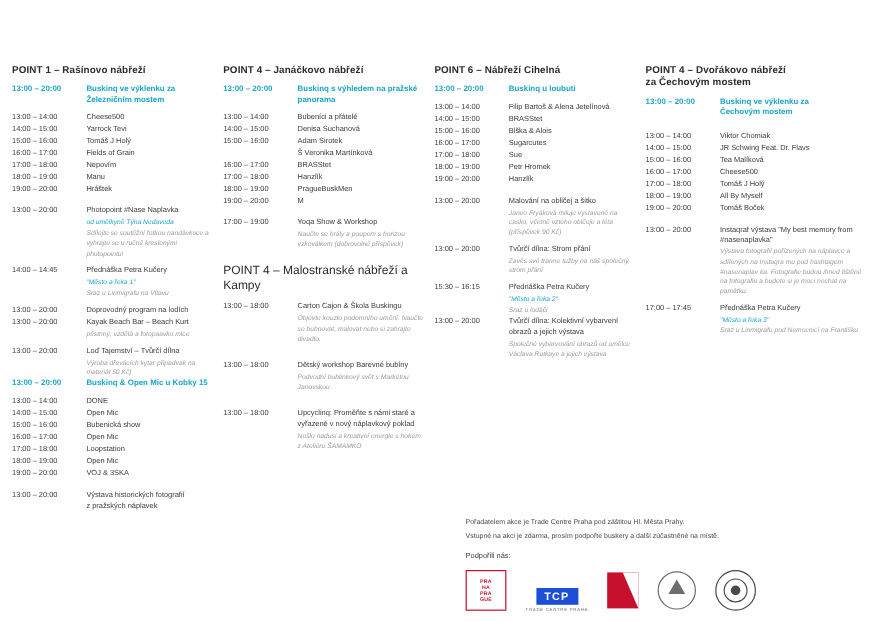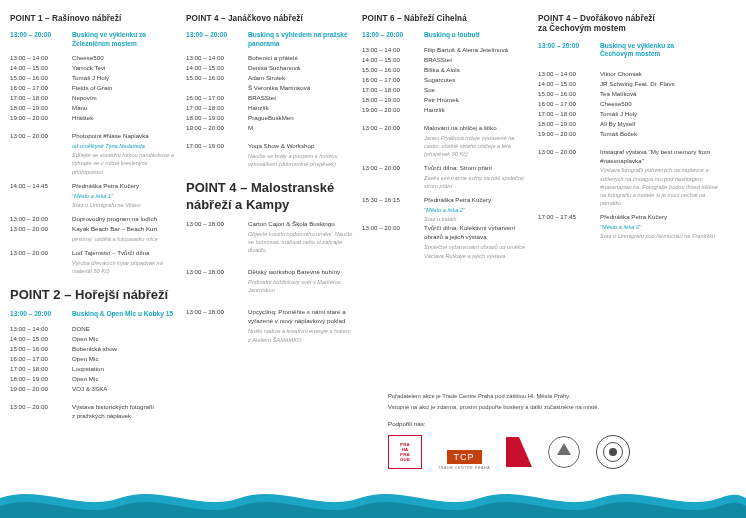--- a/index.html
+++ b/index.html
@@ -2,21 +2,21 @@
 <html><head>
 <meta charset="utf-8">
 <style>
   html,body{margin:0;padding:0;}
   body{
     width:746px;height:518px;background:#ffffff;
     font-family:"Liberation Sans", sans-serif;
     color:#3b3b3b;overflow:hidden;position:relative;
   }
   .page{position:relative;width:746px;height:518px;}
-  .cols{display:flex;padding:14px 18px 0 10px;box-sizing:border-box;}
+  .cols{display:flex;padding:14px 18px 0 10px;box-sizing:border-box;margin-top:40px;}
   .col{width:170px;padding-right:8px;box-sizing:border-box;}
   .col.c1{width:176px;}
   .col.c2{width:176px;}
   .col.c3{width:176px;}
   .col.c4{width:186px;padding-right:0;}
 
   .point-title{
     font-size:8.2px;font-weight:bold;color:#2b2b2b;
     letter-spacing:.1px;line-height:1.25;margin-bottom:7px;
   }
@@ -25,36 +25,36 @@
   .head-row .th-label{font-size:6.6px;font-weight:bold;color:#1aa6c4;line-height:1.3;}
 
   .row{display:flex;gap:6px;align-items:flex-start;margin-bottom:1px;}
   .row .t{width:56px;flex:0 0 56px;font-size:6.2px;color:#3b3b3b;line-height:1.45;}
   .row .v{font-size:6.2px;color:#3b3b3b;line-height:1.45;}
   .note{font-size:5.6px;color:#1aa6c4;font-style:italic;line-height:1.45;margin-top:1px;}
   .desc{font-size:5.6px;color:#9b9b9b;font-style:italic;line-height:1.45;margin-top:1px;}
   .gap{height:8px;}
   .gap-s{height:5px;}
   .gap-l{height:13px;}
-  .sub-title{font-size:13px;font-weight:bold;color:#2b2b2b;margin:12px 0 7px 0;line-height:1.25;}
+  .sub-title{font-size:10px;font-weight:normal;color:#2b2b2b;margin:12px 0 7px 0;line-height:1.25;}
 
   .footer{
     position:absolute;left:388px;top:392px;width:350px;
   }
   .footer p{margin:0 0 2px 0;font-size:5.8px;color:#4a4a4a;line-height:1.5;}
   .footer .support{margin-top:9px;font-size:6.2px;color:#3b3b3b;font-weight:normal;}
   .logos{display:flex;align-items:center;gap:16px;margin-top:7px;}
 
   .wave{position:absolute;left:0;bottom:0;width:746px;height:34px;}
 
   .logo-praha{width:34px;height:34px;border:1px solid #c8102e;box-sizing:border-box;
     display:flex;align-items:center;justify-content:center;color:#c8102e;
     font-size:4.4px;line-height:1.15;text-align:center;font-weight:bold;letter-spacing:.2px;}
   .logo-tcp{display:flex;flex-direction:column;align-items:center;}
-  .logo-tcp .bar{background:#c2410c;color:#fff;font-size:9px;font-weight:normal;padding:2px 7px;letter-spacing:1px;margin-top:16px;}
+  .logo-tcp .bar{background:#1d4ed8;color:#fff;font-size:9px;font-weight:bold;padding:2px 7px;letter-spacing:1px;margin-top:16px;}
   .logo-tcp .cap{font-size:3.6px;color:#6d6d6d;letter-spacing:.6px;margin-top:2px;}
   .logo-red{width:26px;height:30px;background:#c8102e;position:relative;}
   .logo-red:after{content:"";position:absolute;right:0;top:0;border-left:13px solid transparent;border-top:30px solid #ffffff;}
   .logo-seal{width:30px;height:30px;border-radius:50%;border:1.2px solid #6d6d6d;position:relative;}
   .logo-seal:before{content:"";position:absolute;left:50%;top:6px;transform:translateX(-50%);
     width:0;height:0;border-left:7px solid transparent;border-right:7px solid transparent;border-bottom:12px solid #6d6d6d;}
   .logo-seal2{width:32px;height:32px;border-radius:50%;border:1.2px solid #4a4a4a;position:relative;overflow:hidden;}
   .logo-seal2:before{content:"";position:absolute;left:50%;top:50%;transform:translate(-50%,-50%);
     width:18px;height:18px;border-radius:50%;border:1px solid #4a4a4a;}
   .logo-seal2:after{content:"";position:absolute;left:50%;top:50%;transform:translate(-50%,-50%);
@@ -138,21 +138,20 @@
       </div>
       <div class="gap-s"></div>
       <div class="row">
         <div class="t">13:00 – 20:00</div>
         <div>
           <div class="v">Loď Tajemství – Tvůrčí dílna</div>
           <div class="desc">Výroba dřevácích kytar připadvak na materiál 50 Kč)</div>
         </div>
       </div>
 
-      <div class="sub-title">POINT 2 – Hořejší nábřeží</div>
       <div class="head-row">
         <div class="th-time">13:00 – 20:00</div>
         <div class="th-label">Buskinq &amp; Open Mic u Kobky 15</div>
       </div>
       <div class="row">
           <div class="t">13:00 – 14:00</div>
           <div class="v">DONE</div>
         </div>
       <div class="row">
           <div class="t">14:00 – 15:00</div>

